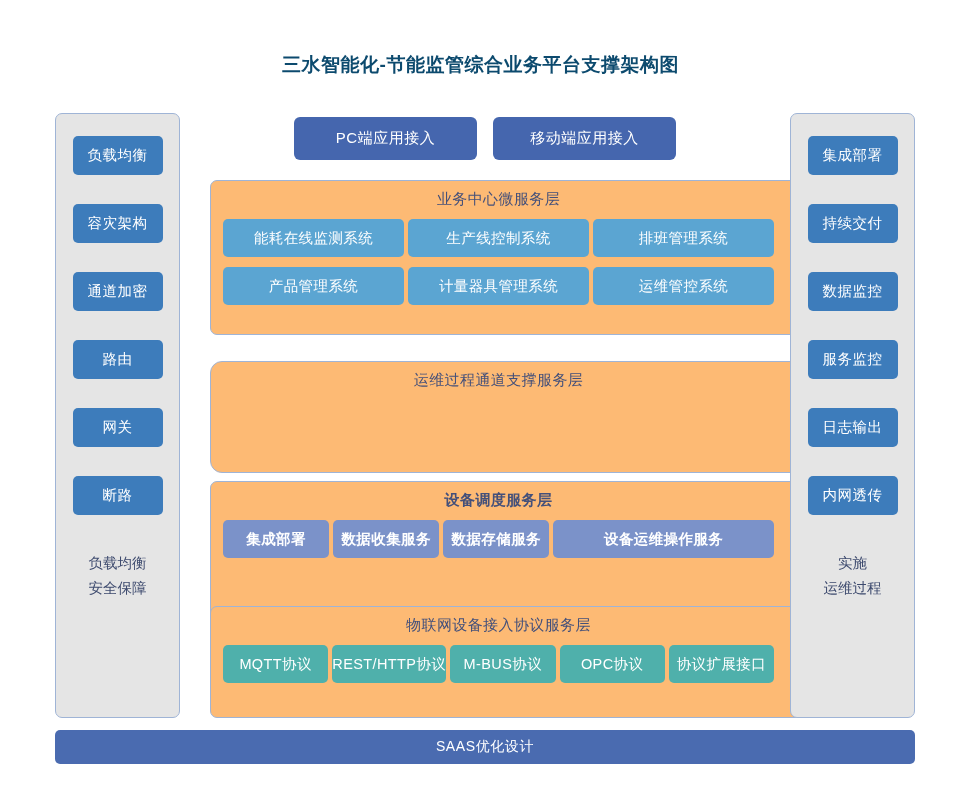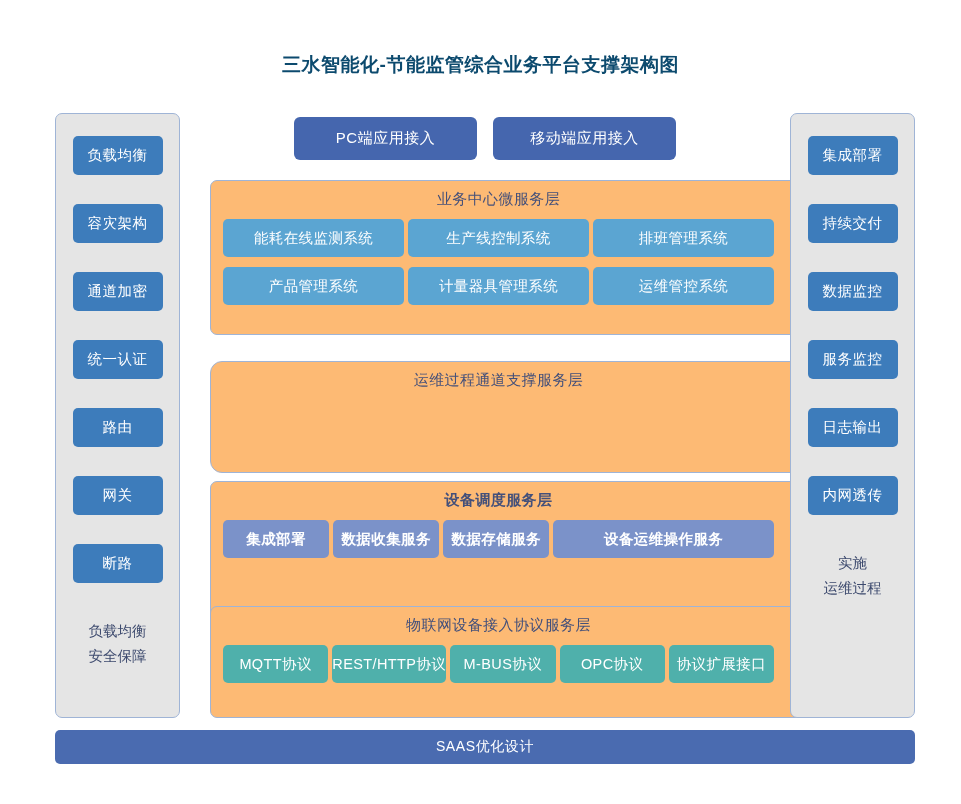--- a/index.html
+++ b/index.html
@@ -186,21 +186,20 @@
 <body>
 
 <div class="diagram-title">三水智能化-节能监管综合业务平台支撑架构图</div>
 
 <div class="frame">
 
   <div class="side-col left">
     <div class="side-btn">负载均衡</div>
     <div class="side-btn">容灾架构</div>
     <div class="side-btn">通道加密</div>
-    <div class="side-btn">统一认证</div>
     <div class="side-btn">路由</div>
     <div class="side-btn">网关</div>
     <div class="side-btn">断路</div>
     <div class="side-caption">
       <div>负载均衡</div>
       <div>安全保障</div>
     </div>
   </div>
 
   <div class="center-col">

